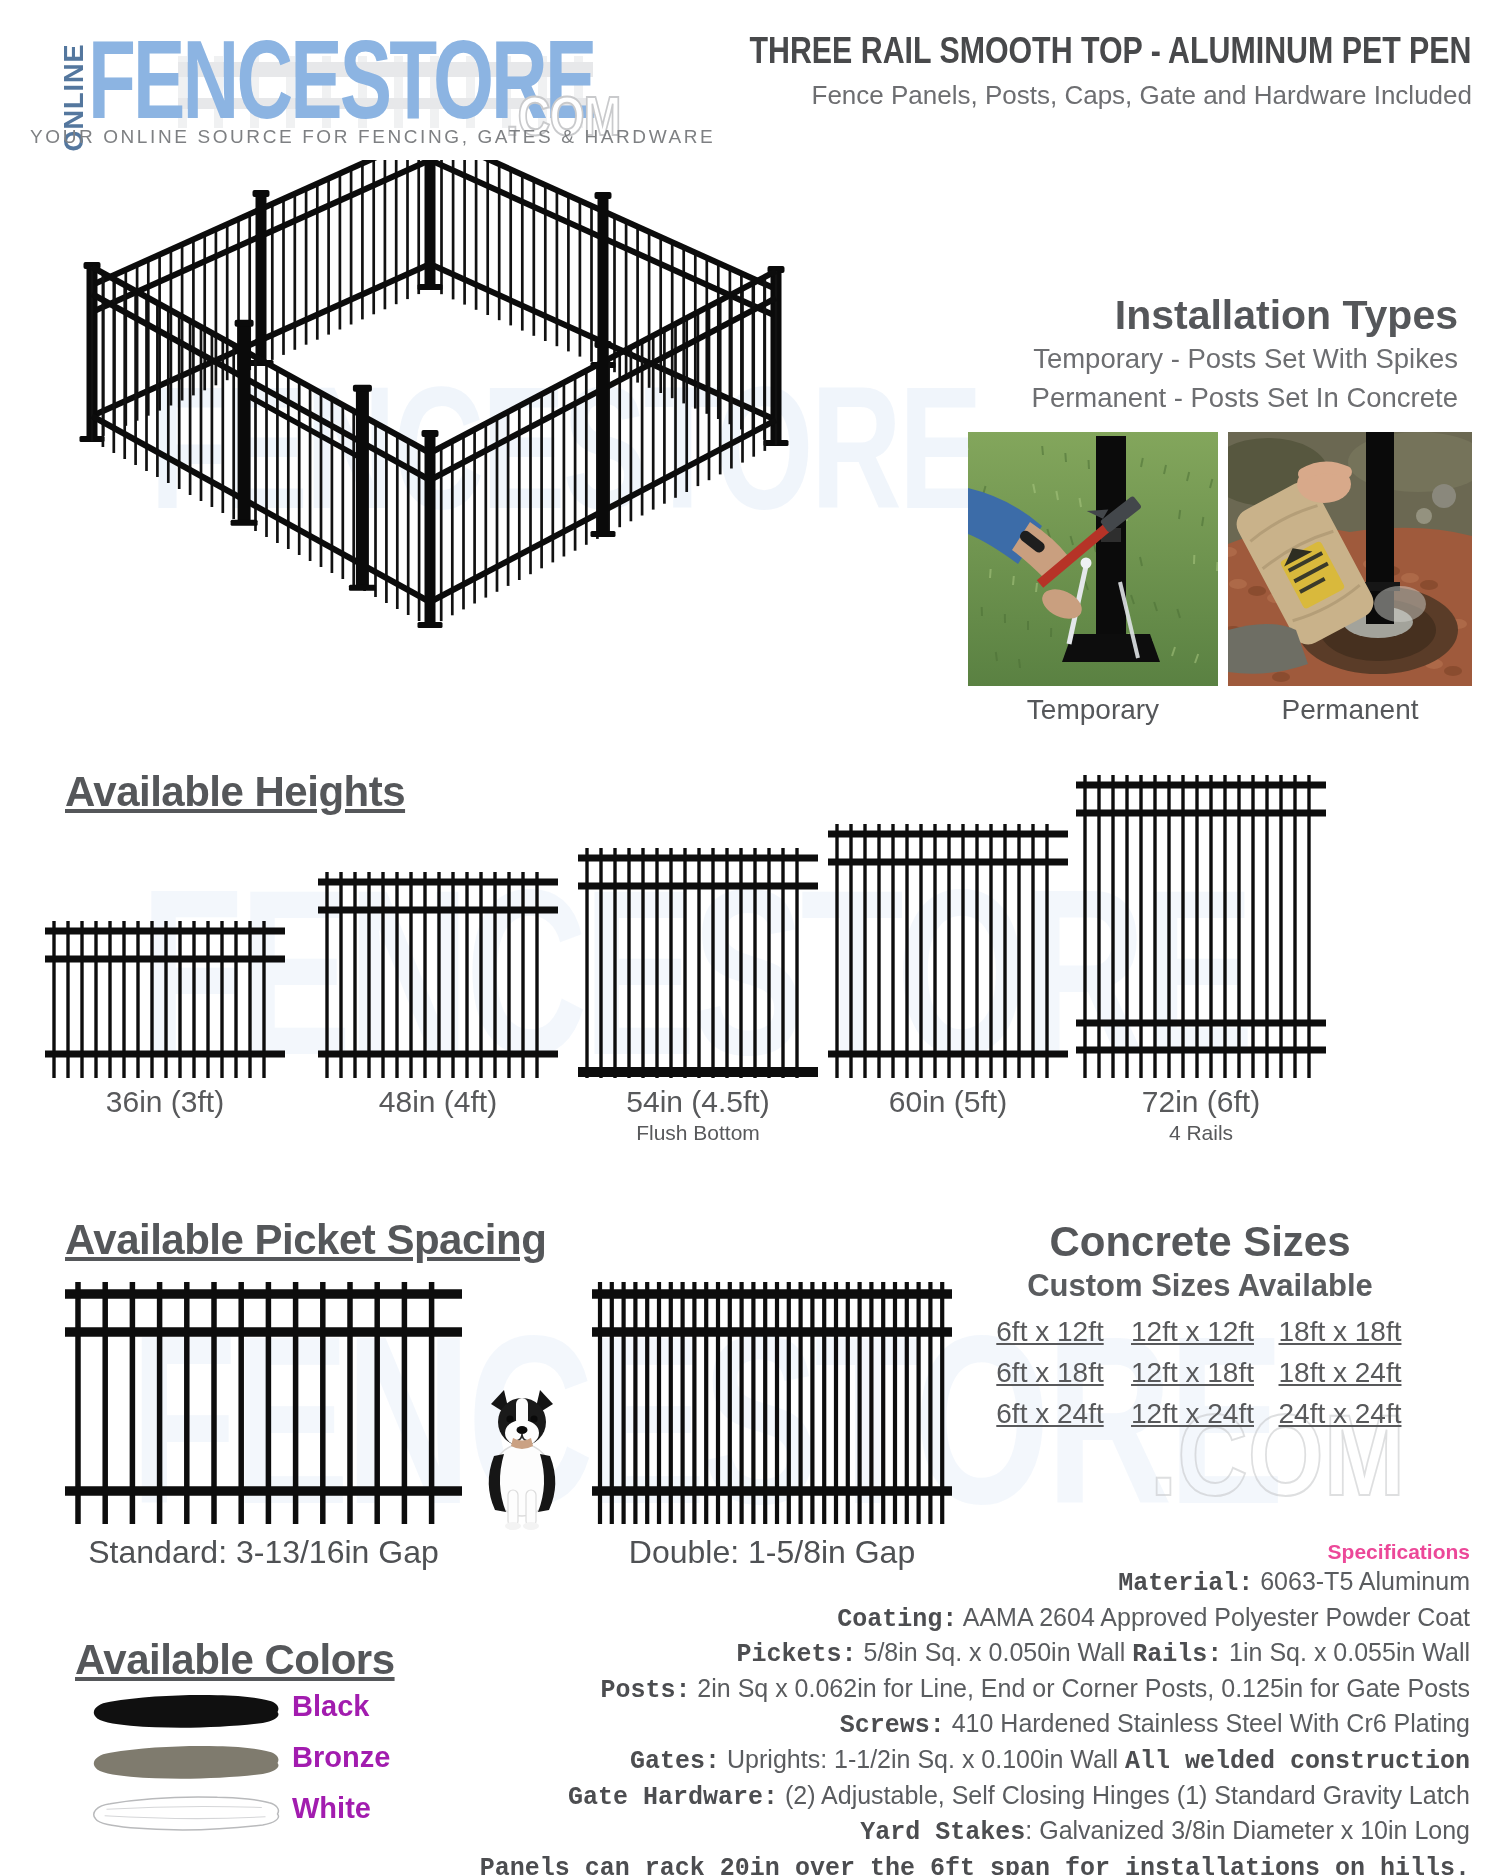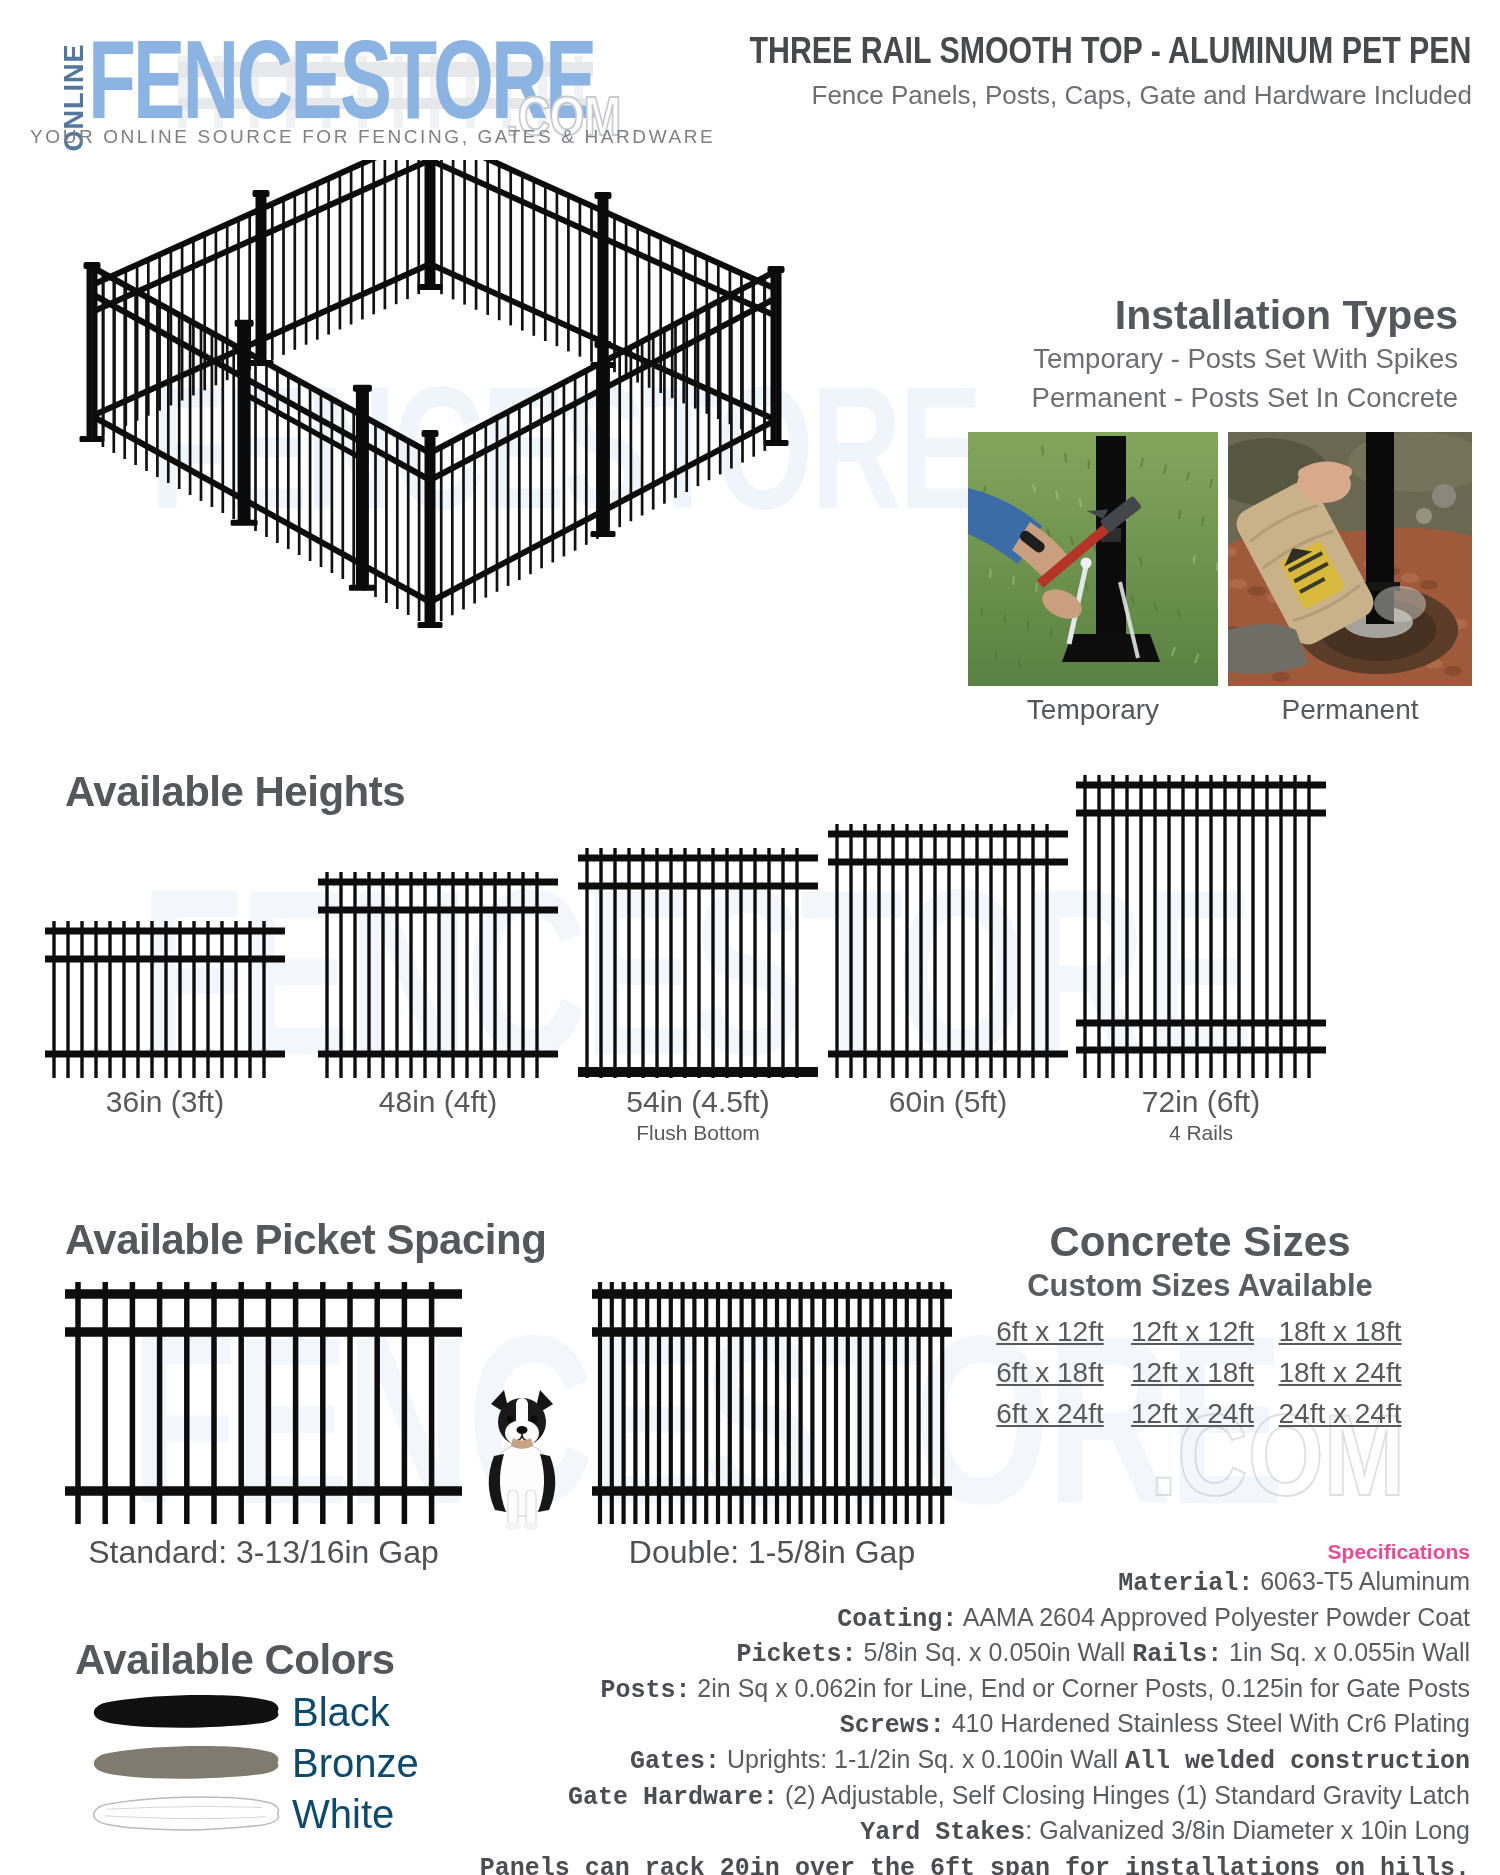--- a/index.html
+++ b/index.html
@@ -28,38 +28,38 @@
   .pt-sub{font-size:26px;color:#6d6e71;margin-top:8px;white-space:nowrap;}
   
   #pen-wrap{position:absolute;left:18px;top:160px;width:792px;height:496px;z-index:1;}
   .install{position:absolute;right:42px;top:292px;text-align:right;z-index:1;}
   .install-heading{font-size:41px;font-weight:700;color:#55575a;}
   .install-line{font-size:27.5px;color:#6d6e71;line-height:39px;}
   .photo{position:absolute;top:432px;height:254px;z-index:1;}
   .photo svg{display:block;}
   .photo-label{position:absolute;top:694px;font-size:28px;color:#55575a;text-align:center;z-index:1;}
   
-  .sec-heading{position:absolute;font-size:42px;font-weight:700;color:#55575a;z-index:1;white-space:nowrap;letter-spacing:-.5px;}
+  .sec-heading{position:absolute;font-size:42px;font-weight:700;color:#55575a;z-index:1;white-space:nowrap;letter-spacing:-.5px;text-decoration:underline;}
   
   .fence-item{position:absolute;z-index:1;}
   .fence-item svg{display:block;margin:0 auto;}
   .fence-label{text-align:center;font-size:30px;color:#58595b;margin-top:7px;white-space:nowrap;}
   .fence-sublabel{text-align:center;font-size:21px;color:#58595b;margin-top:2px;}
   .spacing-label{position:absolute;font-size:32px;color:#4f5154;text-align:center;z-index:1;white-space:nowrap;}
   #dog-wrap{position:absolute;left:471px;top:1388px;width:102px;height:142px;z-index:2;}
   
   .sizes-heading{position:absolute;left:990px;top:1218px;width:420px;text-align:center;font-size:42px;font-weight:700;color:#55575a;z-index:1;}
   .sizes-subheading{position:absolute;left:990px;top:1268px;width:420px;text-align:center;font-size:31px;font-weight:700;color:#5a5c5f;z-index:1;}
   #sizes-grid{position:absolute;left:985px;top:1316px;width:425px;z-index:1;display:grid;grid-template-columns:130px 155px 140px;row-gap:9px;justify-items:center;}
   .size-cell{font-size:28px;color:#58595b;white-space:nowrap;text-decoration:underline;}
   
   #colors-list{position:absolute;left:88px;top:1690px;width:420px;z-index:1;}
   .color-row{position:absolute;left:0;height:50px;}
   .color-row svg{display:block;}
-  .color-label{position:absolute;left:204px;top:0;font-size:40px;color:#0c4a6e;}
+  .color-label{position:absolute;left:204px;top:0;font-size:29px;color:#a21caf;font-weight:bold;}
   
   .specs{position:absolute;right:30px;top:1540px;width:1000px;text-align:right;z-index:1;}
   .specs-heading{font-size:21px;font-weight:700;color:#ec4899;margin-bottom:1px;}
   .spec-line{font-size:25px;line-height:32.6px;color:#5a5c5f;white-space:nowrap;}
   .spec-line .b{font-weight:700;color:#4c4d50;font-family:Liberation Mono, monospace;}
 </style>
 </head>
 <body>
 
 <div class="page">

